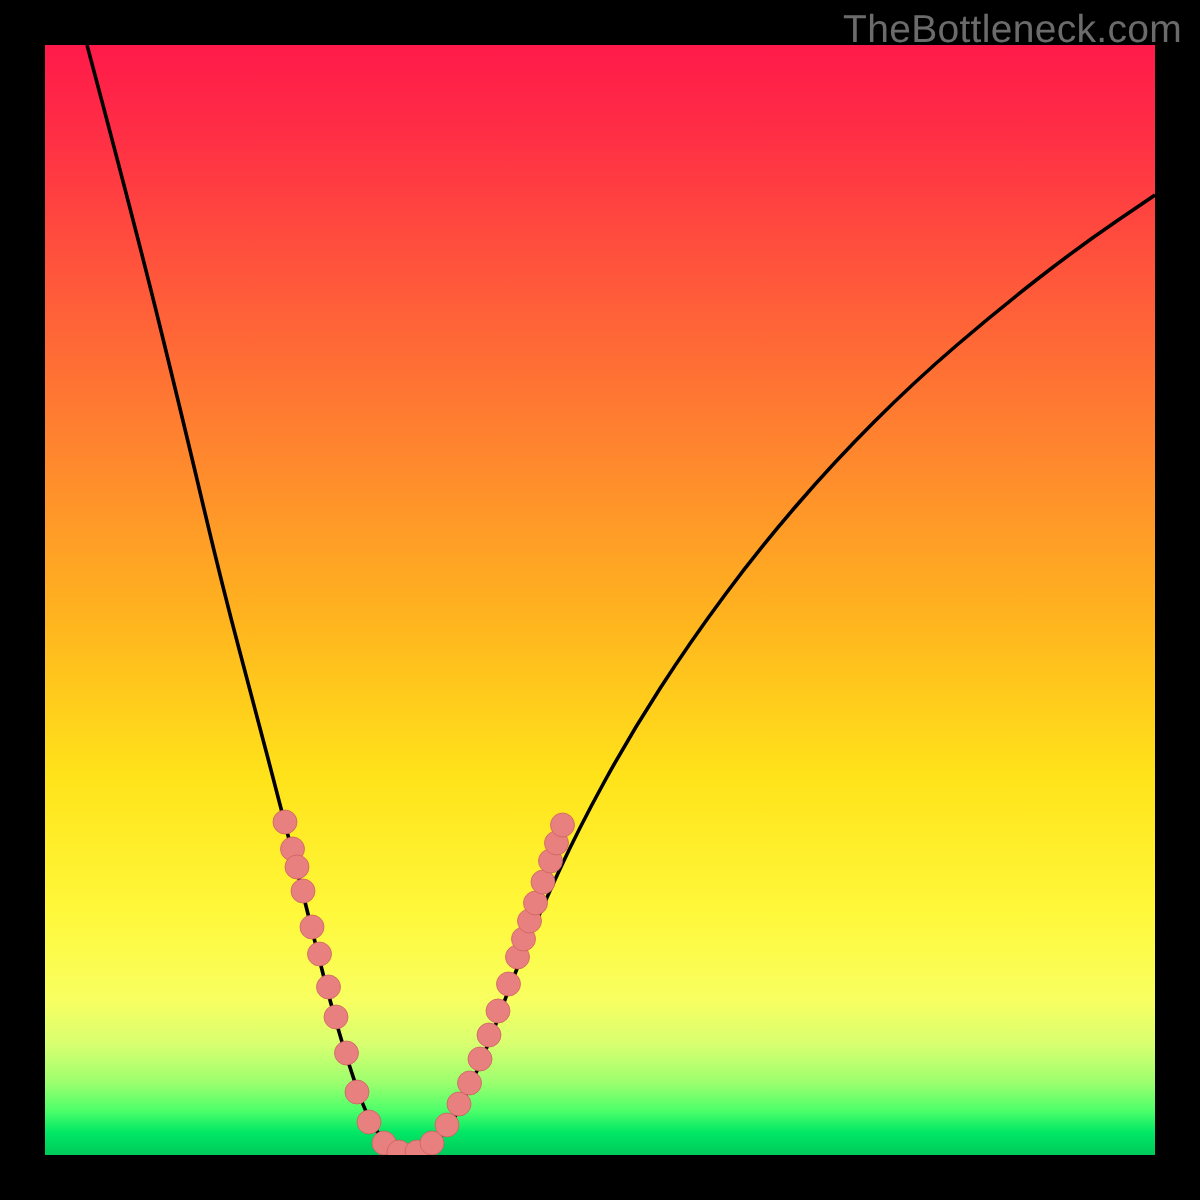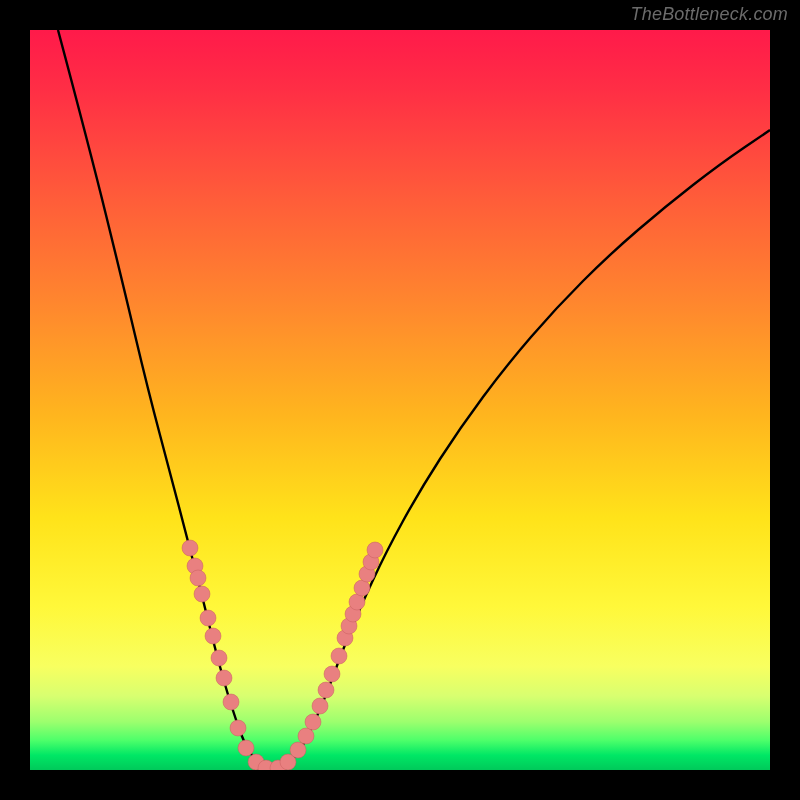--- a/index.html
+++ b/index.html
@@ -43,25 +43,24 @@
       #4dff6a 96%,
       #00e765 98%,
       #00c95a 100%
     );
   }
   .watermark {
     position: absolute;
     top: 4px;
     right: 12px;
     color: #6b6b6b;
-    font-size: 18px;
+    font-size: 26px;
     font-weight: 500;
     letter-spacing: 0.2px;
     user-select: none;
-    font-style: italic;
   }
   svg.curves {
     position: absolute;
     inset: 0;
   }
   .dot {
     fill: #e98080;
     stroke: #c95f5f;
     stroke-width: 0.5;
   }

